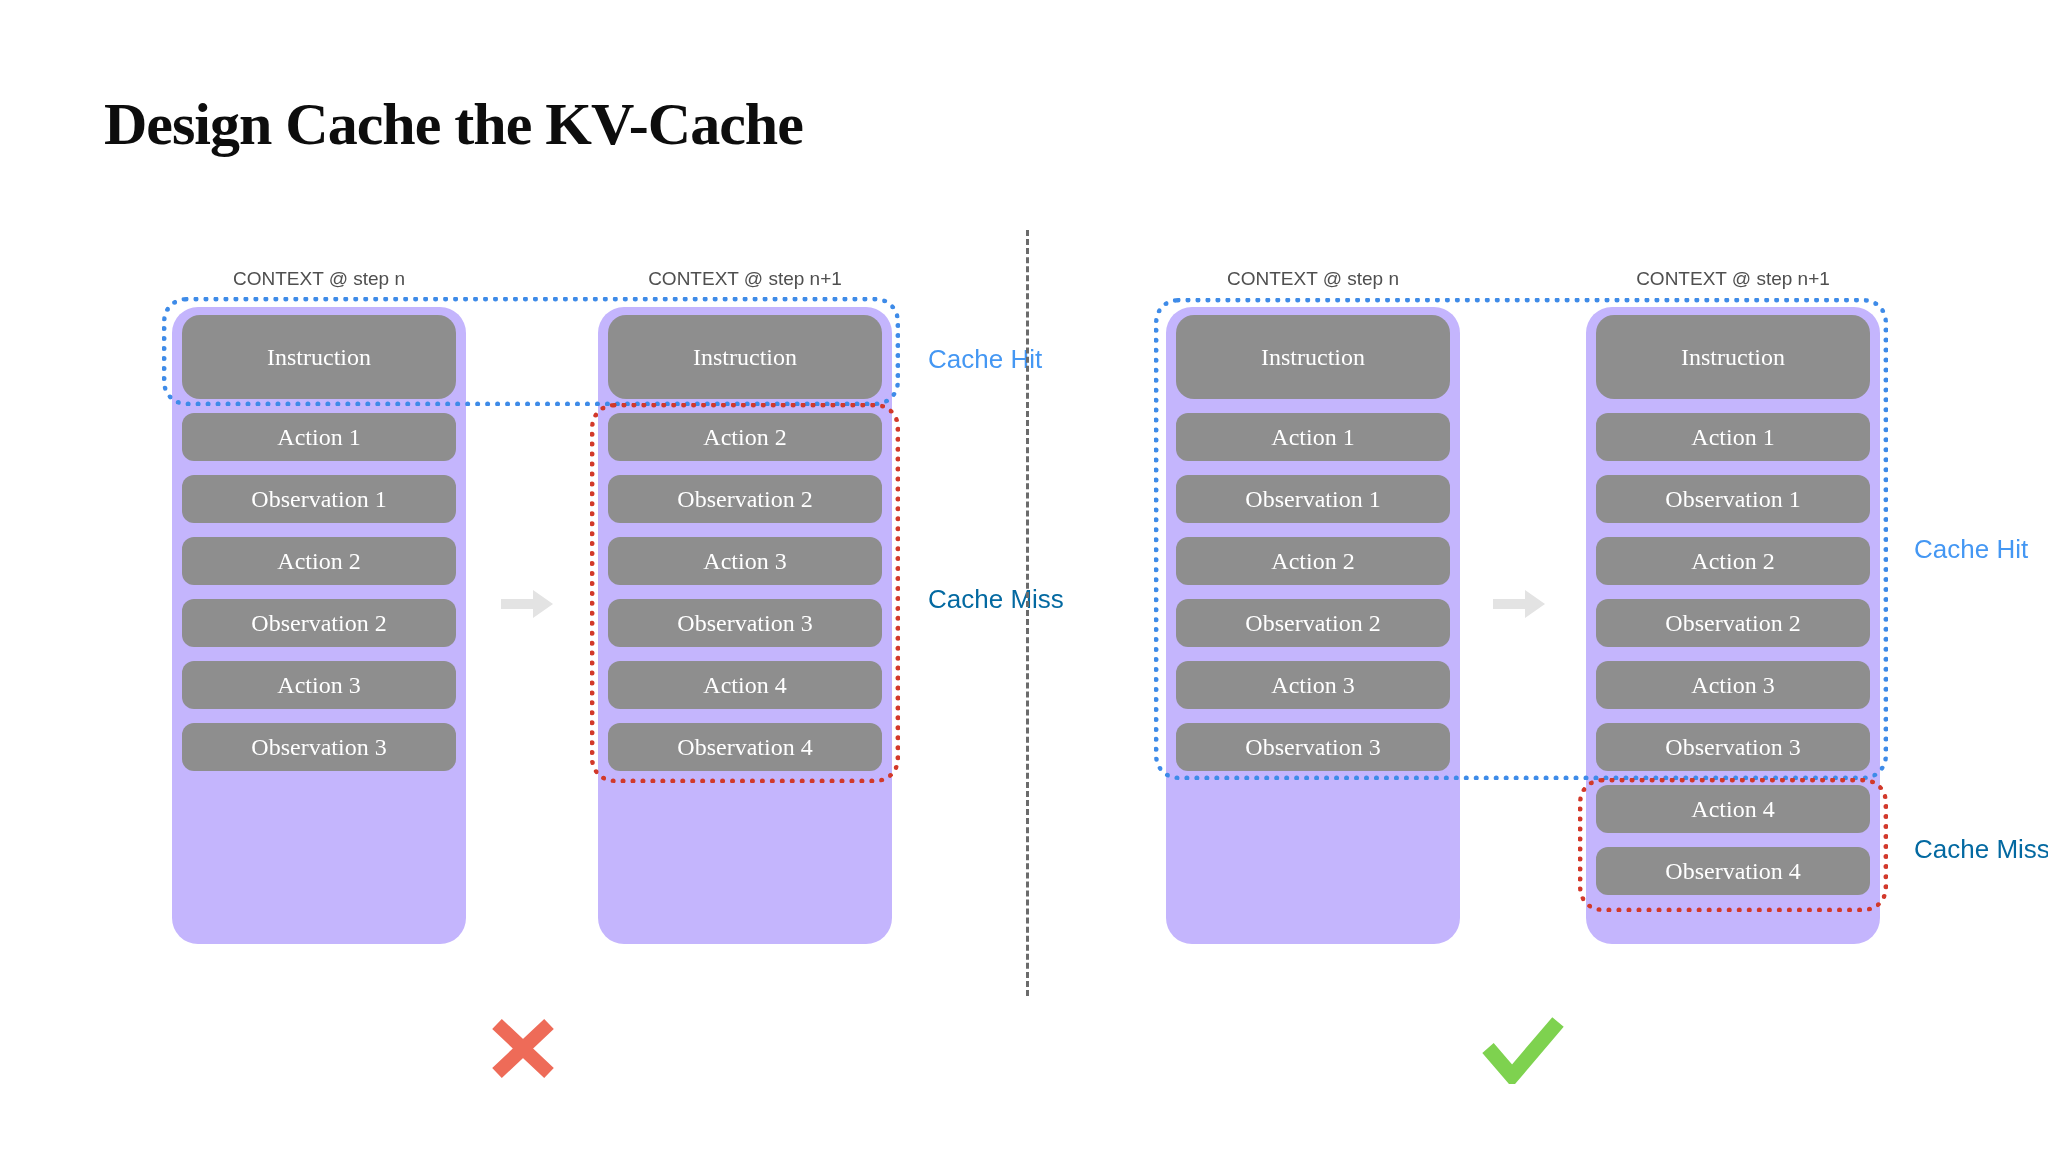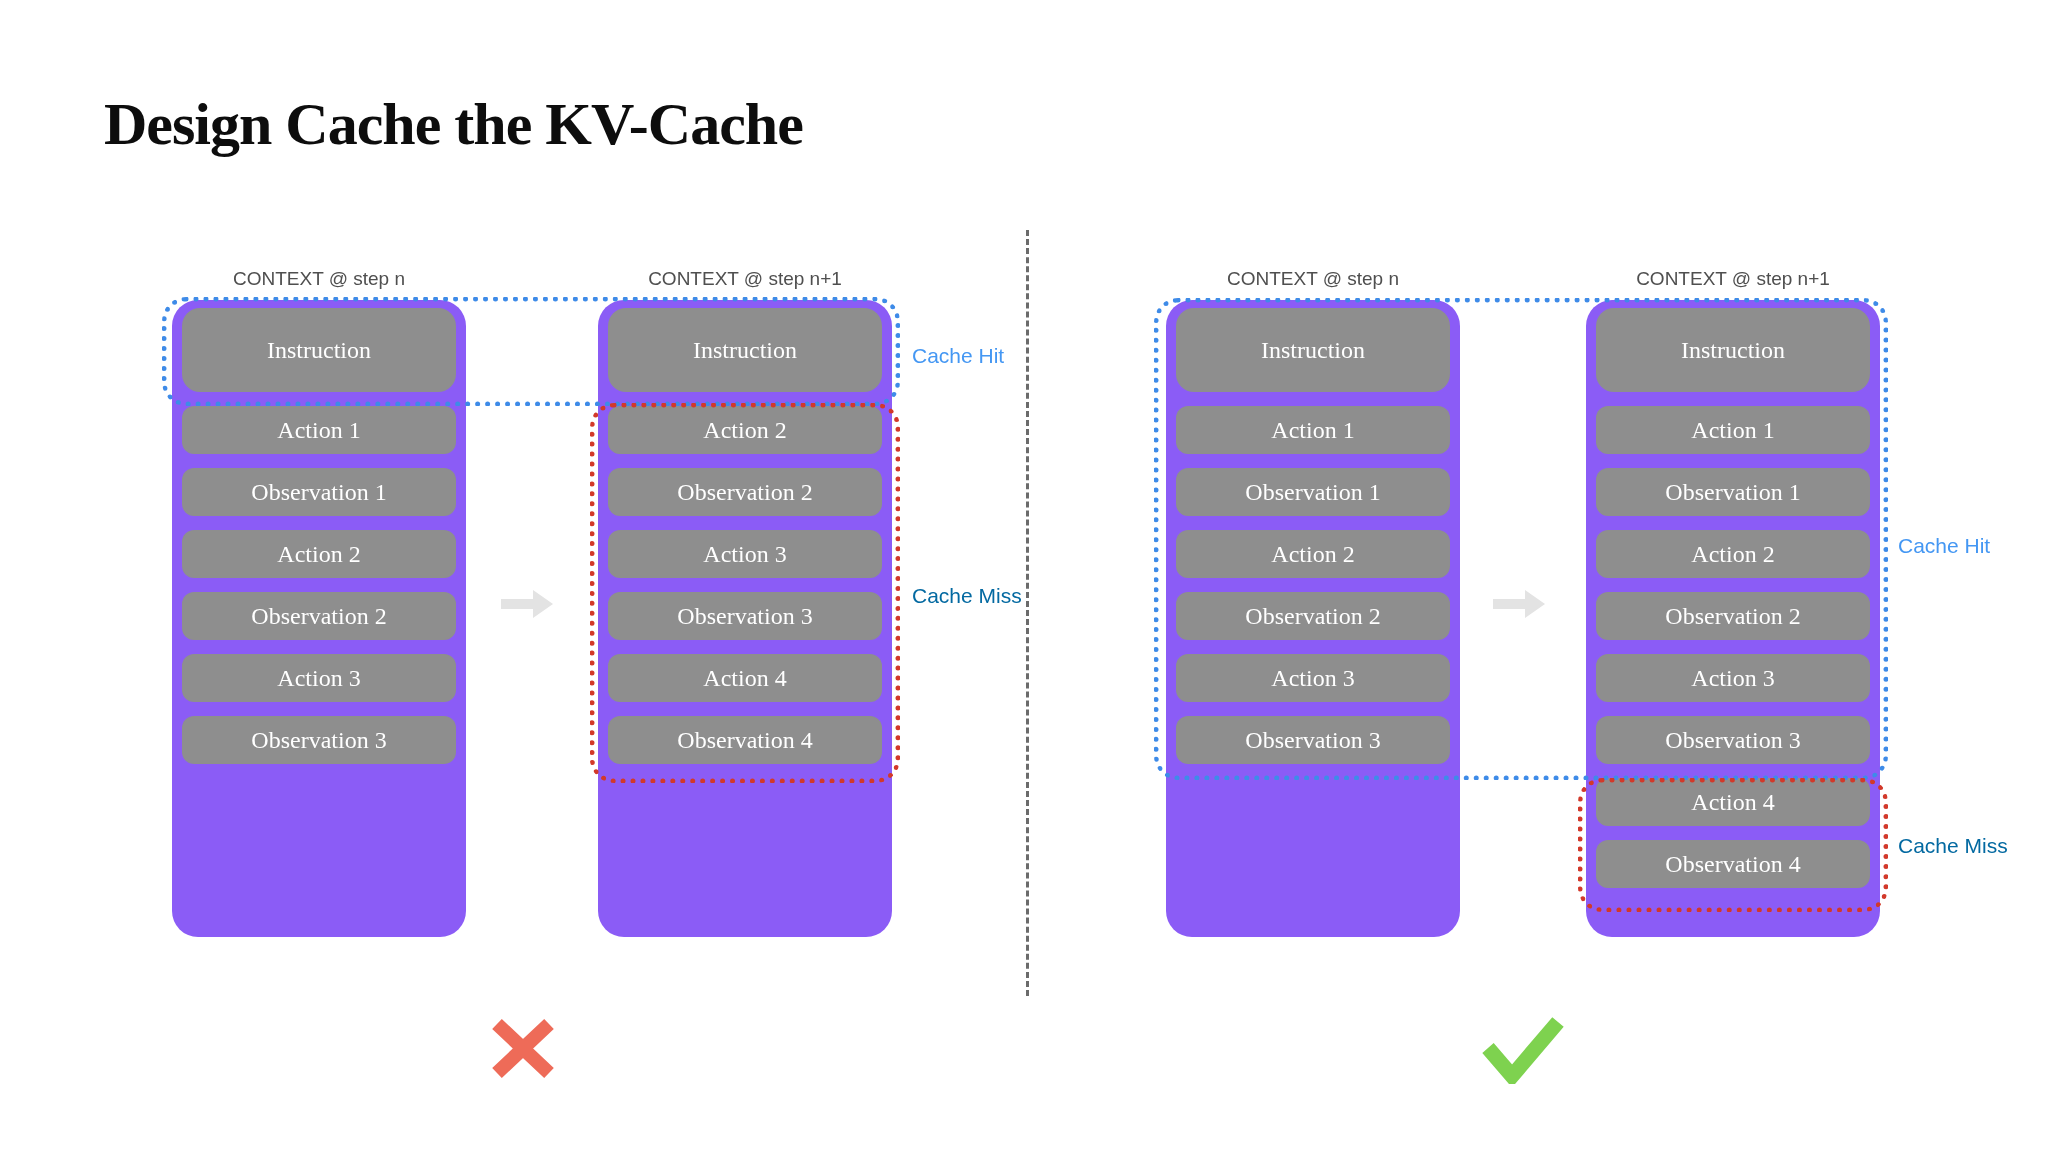--- a/index.html
+++ b/index.html
@@ -9,43 +9,43 @@
   }
   .title{
     position:absolute;left:104px;top:94px;
     font-family:"Liberation Serif","DejaVu Serif",serif;
     font-weight:700;font-size:60px;line-height:1;color:#0d0d0d;letter-spacing:-1px;
   }
   
   .col{position:absolute;width:294px;top:266px;}
   .d1c1{left:172px;} .d1c2{left:598px;} .d2c1{left:1166px;} .d2c2{left:1586px;}
   .col-h{
-    height:26px;line-height:26px;text-align:center;margin-bottom:8px;
+    height:26px;line-height:26px;text-align:center;margin-bottom:15px;
     font-size:19px;color:#4f4f4f;white-space:nowrap;
   }
   .col-b{
-    box-sizing:border-box;height:637px;background:#8b5cf6;border-radius:26px;
+    box-sizing:border-box;height:637px;background:#c4b5fd;border-radius:26px;
     padding:8px 10px;display:flex;flex-direction:column;gap:14px;
   }
   .box{
     box-sizing:border-box;flex:0 0 48px;height:48px;background:#8e8e8e;border-radius:12px;
     display:flex;align-items:center;justify-content:center;
     color:#ffffff;font-family:"Liberation Serif","DejaVu Serif",serif;font-size:24px;
   }
   .box.instruction{flex:0 0 84px;height:84px;border-radius:18px;}
   
   .overlay{position:absolute;border-radius:24px;pointer-events:none;box-sizing:border-box;}
   .overlay.hit{border:5px dotted #3e8be8;}
   .overlay.miss{border:5px dotted #d2392a;}
   .ov-hit-1{left:162px;top:297px;width:738px;height:109px;}
   .ov-miss-1{left:590px;top:403px;width:310px;height:380px;}
   .ov-hit-2{left:1154px;top:298px;width:734px;height:482px;}
   .ov-miss-2{left:1578px;top:778px;width:310px;height:134px;}
   
-  .tag{position:absolute;font-size:21px;white-space:nowrap;}
+  .tag{position:absolute;font-size:26px;white-space:nowrap;margin-left:16px;}
   .tag.hit{color:#4497f3;}
   .tag.miss{color:#0369a1;}
   .tag-hit-1{left:912px;top:344px;}
   .tag-miss-1{left:912px;top:584px;}
   .tag-hit-2{left:1898px;top:534px;}
   .tag-miss-2{left:1898px;top:834px;}
   
   .arrow{position:absolute;width:54px;height:28px;}
   .ar-1{left:501px;top:590px;} .ar-2{left:1493px;top:590px;}
   .arrow .stem{position:absolute;left:0;top:9px;width:32px;height:10px;background:#e3e3e3;}

